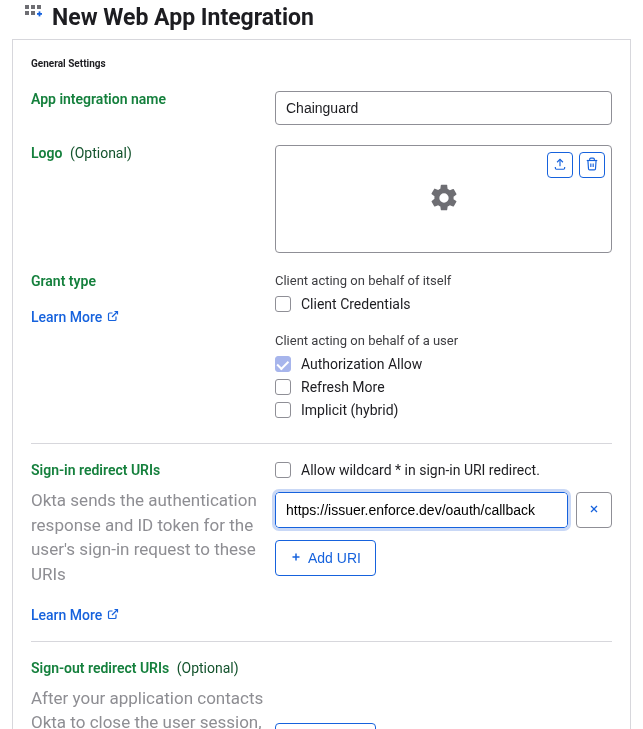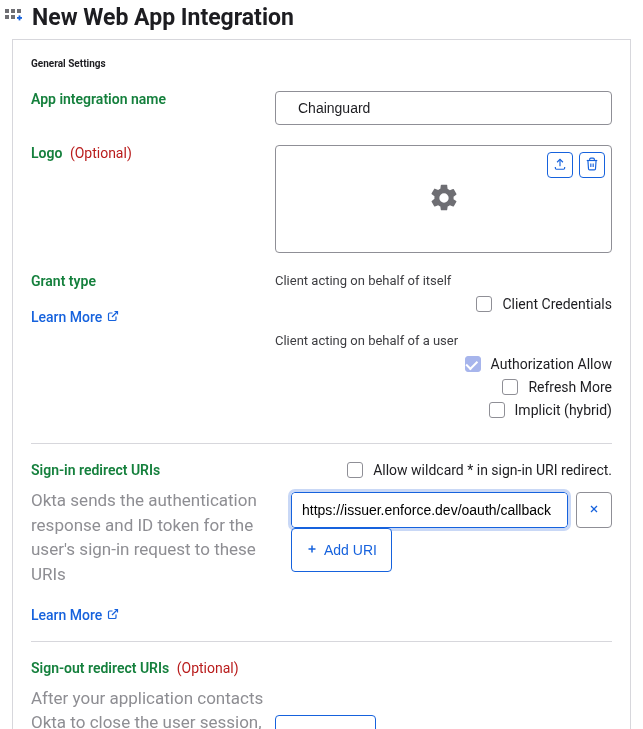--- a/index.html
+++ b/index.html
@@ -6,22 +6,22 @@
   body {
     margin: 0;
     font-family: -apple-system, BlinkMacSystemFont, "Segoe UI", Roboto, Helvetica, Arial, sans-serif;
     background: #fff;
     color: #1d1d21;
     font-size: 14px;
     width: 643px;
   }
   .header {
     display: flex;
-    align-items: center;
-    padding: 4px 12px 8px 4px;
+    align-items: flex-start;
+    padding: 4px 12px 8px 24px;
     gap: 8px;
   }
   .grid-icon svg { display: block; }
   .header h1 {
     font-size: 23px;
     font-weight: 700;
     margin: 0;
     color: #1d1d21;
   }
   .panel {
@@ -42,21 +42,21 @@
     width: 244px;
     flex-shrink: 0;
     padding-right: 10px;
   }
   .field-label {
     font-weight: 600;
     font-size: 14px;
     color: #15803d;
   }
   .optional {
-    color: #b91c1c;
+    color: #14532d;
     font-weight: 400;
     margin-left: 4px;
   }
   .help-text {
     color: #8e8e93;
     font-size: 17px;
     line-height: 1.45;
     margin-top: 10px;
   }
   .learnmore {
@@ -71,21 +71,21 @@
   }
   .learnmore svg { width: 12px; height: 12px; }
   .content-col {
     flex: 1;
   }
   .text-input {
     width: 100%;
     height: 34px;
     border: 1px solid #8f8f96;
     border-radius: 4px;
-    padding: 0 22px;
+    padding: 0 10px;
     font-size: 14px;
     color: #1d1d21;
   }
   .logo-box {
     border: 1px solid #8f8f96;
     border-radius: 4px;
     height: 108px;
     position: relative;
     display: flex;
     align-items: center;
@@ -115,21 +115,20 @@
   .section-label {
     font-size: 13px;
     color: #3d3d41;
     margin-bottom: 8px;
   }
   .checkbox-row {
     display: flex;
     align-items: center;
     gap: 10px;
     margin-bottom: 7px;
-    justify-content: flex-end;
   }
   .cbx {
     width: 16px;
     height: 16px;
     border: 1px solid #8f8f96;
     border-radius: 3px;
     background: #fff;
     flex-shrink: 0;
     display: flex;
     align-items: center;
@@ -149,21 +148,21 @@
   }
   .cbx-label { font-size: 14px; }
   .divider {
     border: none;
     border-top: 1px solid #d7d7dc;
     margin: 18px 0;
   }
   .uri-row {
     display: flex;
     gap: 8px;
-    margin-bottom: 0;
+    margin-bottom: 12px;
   }
   .uri-input-wrap {
     flex: 1;
     border: 1px solid #1662dd;
     outline: 3px solid #c9d8f6;
     border-radius: 4px;
     padding: 0;
     display: flex;
   }
   .uri-input {
@@ -180,21 +179,21 @@
     border: 1px solid #8f8f96;
     border-radius: 4px;
     background: #fff;
     display: flex;
     align-items: center;
     justify-content: center;
     color: #1662dd;
     cursor: pointer;
   }
   .add-btn {
-    height: 44px;
+    height: 36px;
     border: 1px solid #1662dd;
     border-radius: 4px;
     background: #fff;
     color: #1662dd;
     font-weight: 500;
     font-size: 14px;
     padding: 0 14px;
     display: inline-flex;
     align-items: center;
     gap: 6px;
@@ -304,21 +303,21 @@
       </div>
       <div class="checkbox-row">
         <span class="cbx"></span>
         <span class="cbx-label">Implicit (hybrid)</span>
       </div>
     </div>
   </div>
 
   <hr class="divider">
 
-  <div class="row" style="margin-bottom:0;gap:16px;">
+  <div class="row" style="margin-bottom:0;">
     <div class="label-col">
       <span class="field-label">Sign-in redirect URIs</span>
       <div class="help-text">Okta sends the authentication response and ID token for the user's sign-in request to these URIs</div>
       <div>
         <a href="#" class="learnmore">
           <span>Learn More</span>
           <span>
             <svg viewBox="0 0 24 24" fill="none" stroke="#1662dd" stroke-width="2.4">
               <path d="M18 13v6a2 2 0 0 1-2 2H5a2 2 0 0 1-2-2V8a2 2 0 0 1 2-2h6"></path>
               <polyline points="15 3 21 3 21 9"></polyline>

